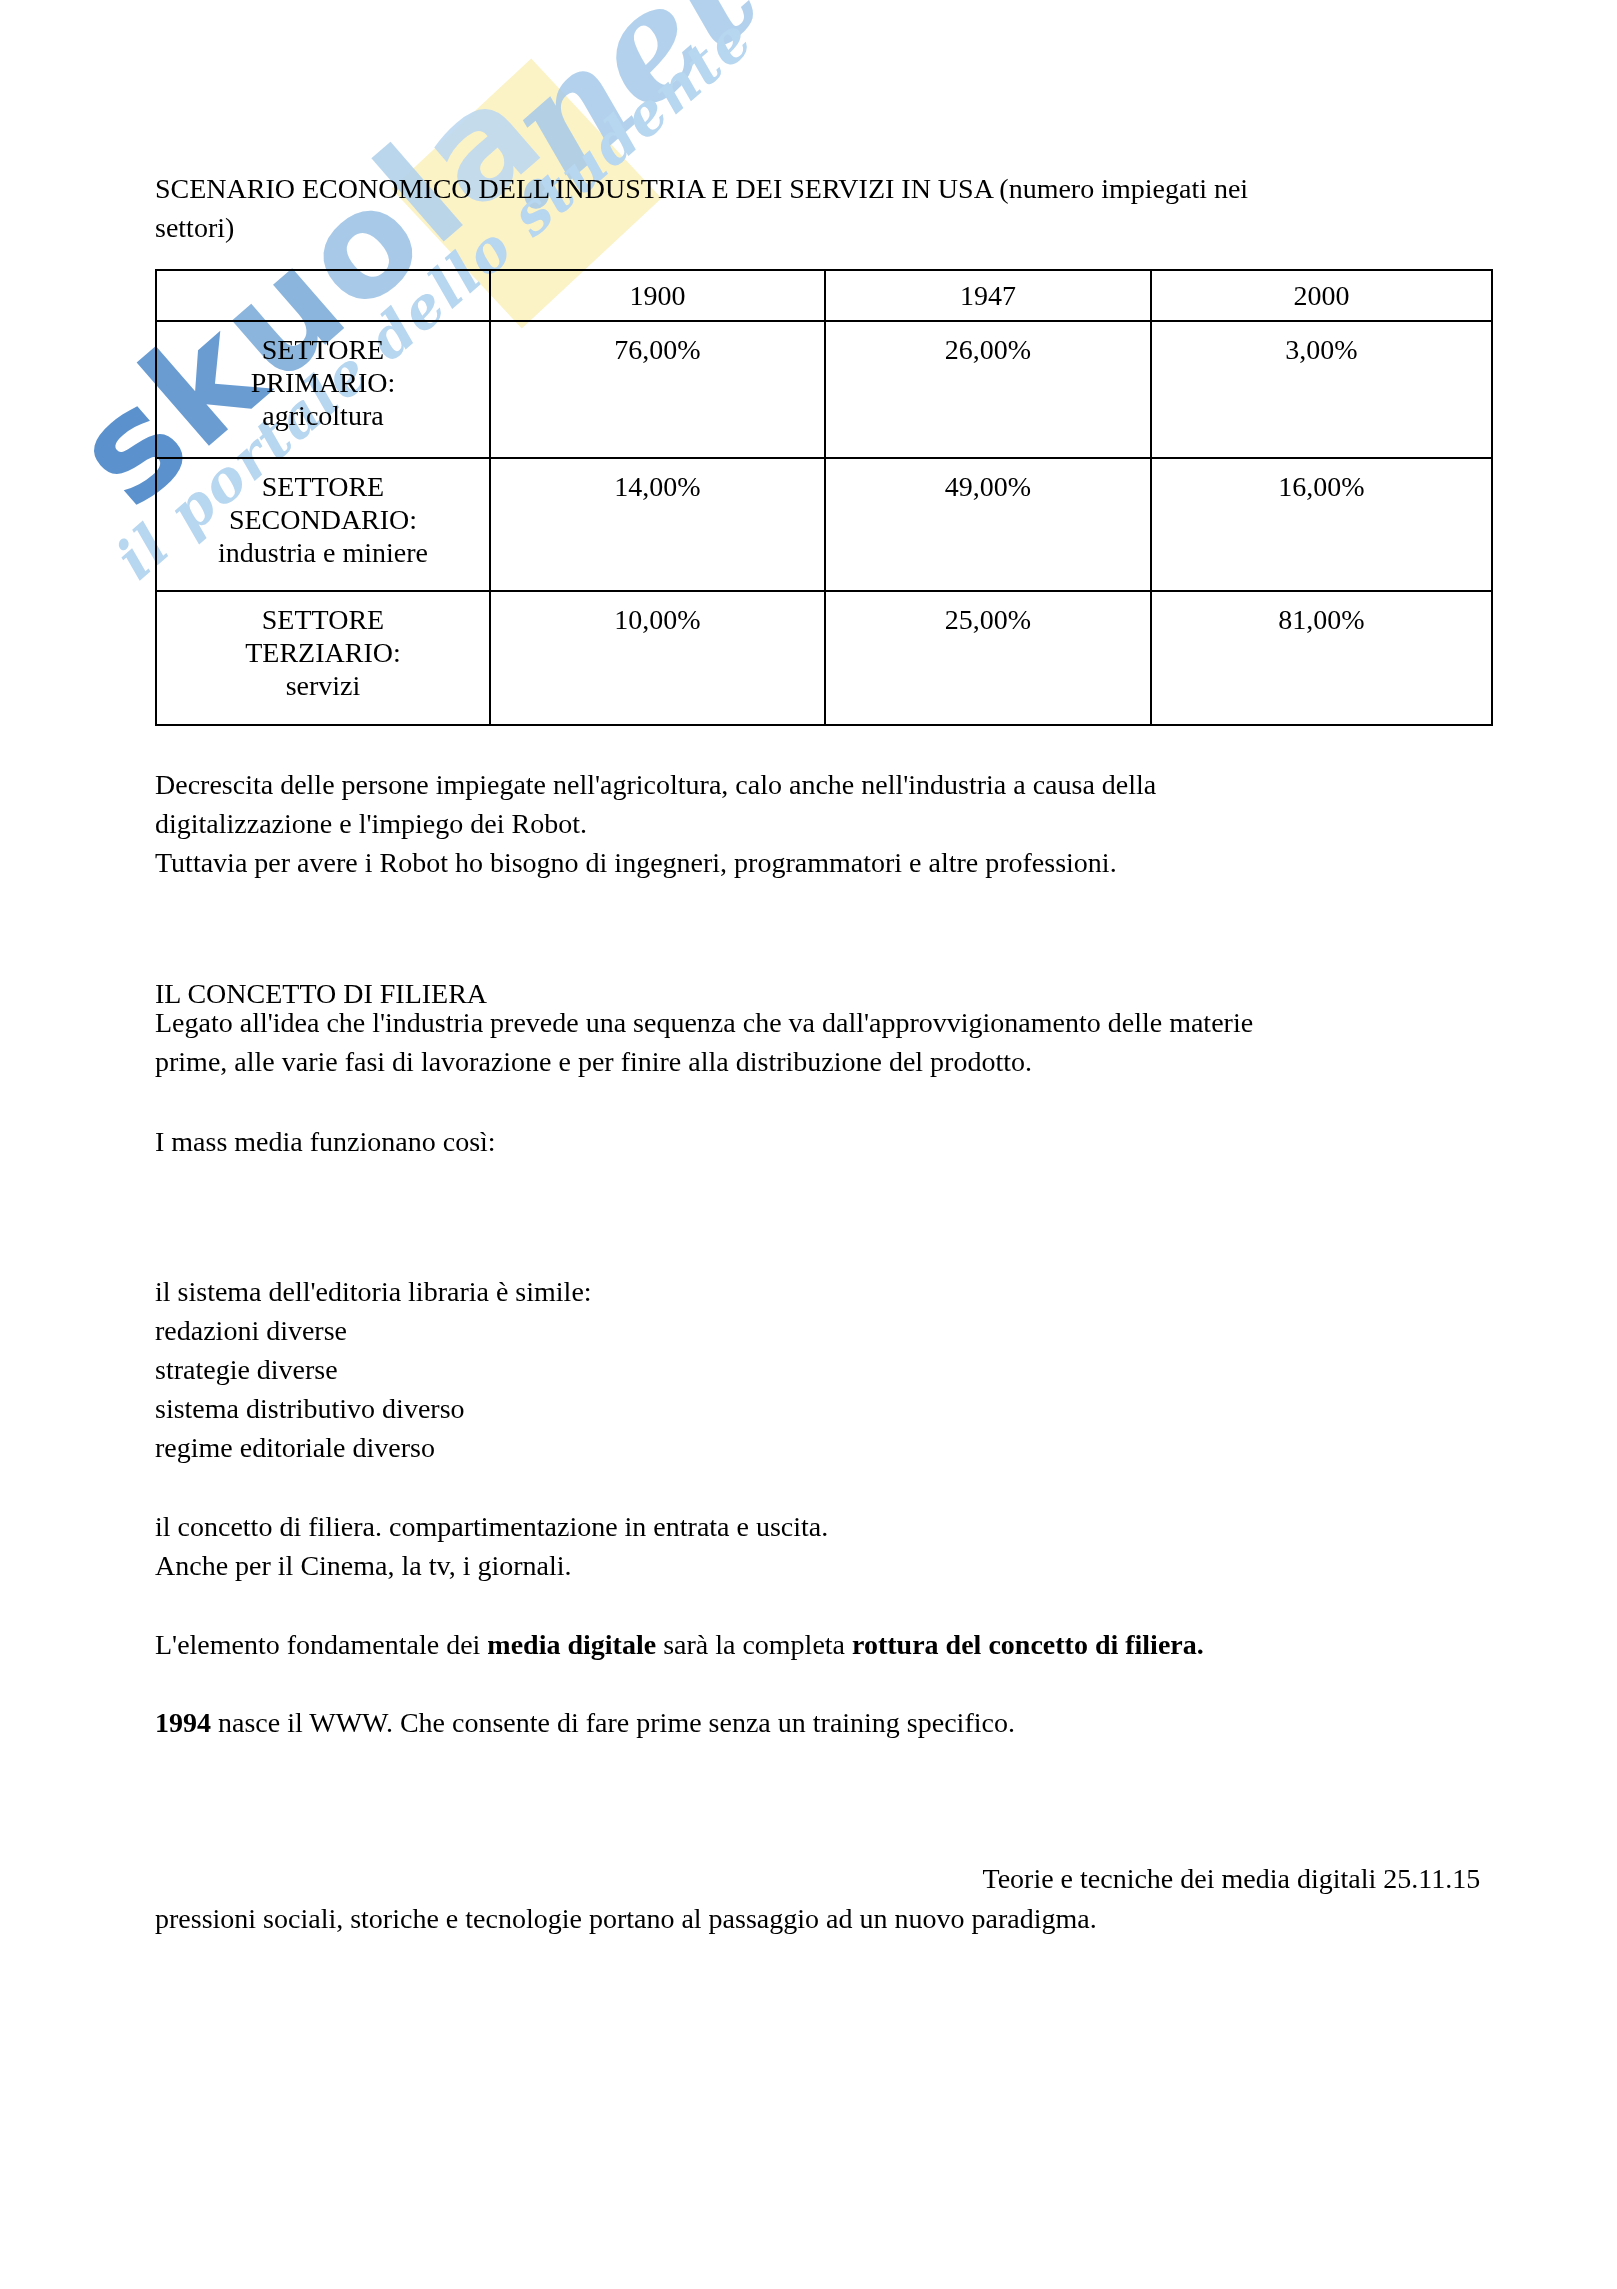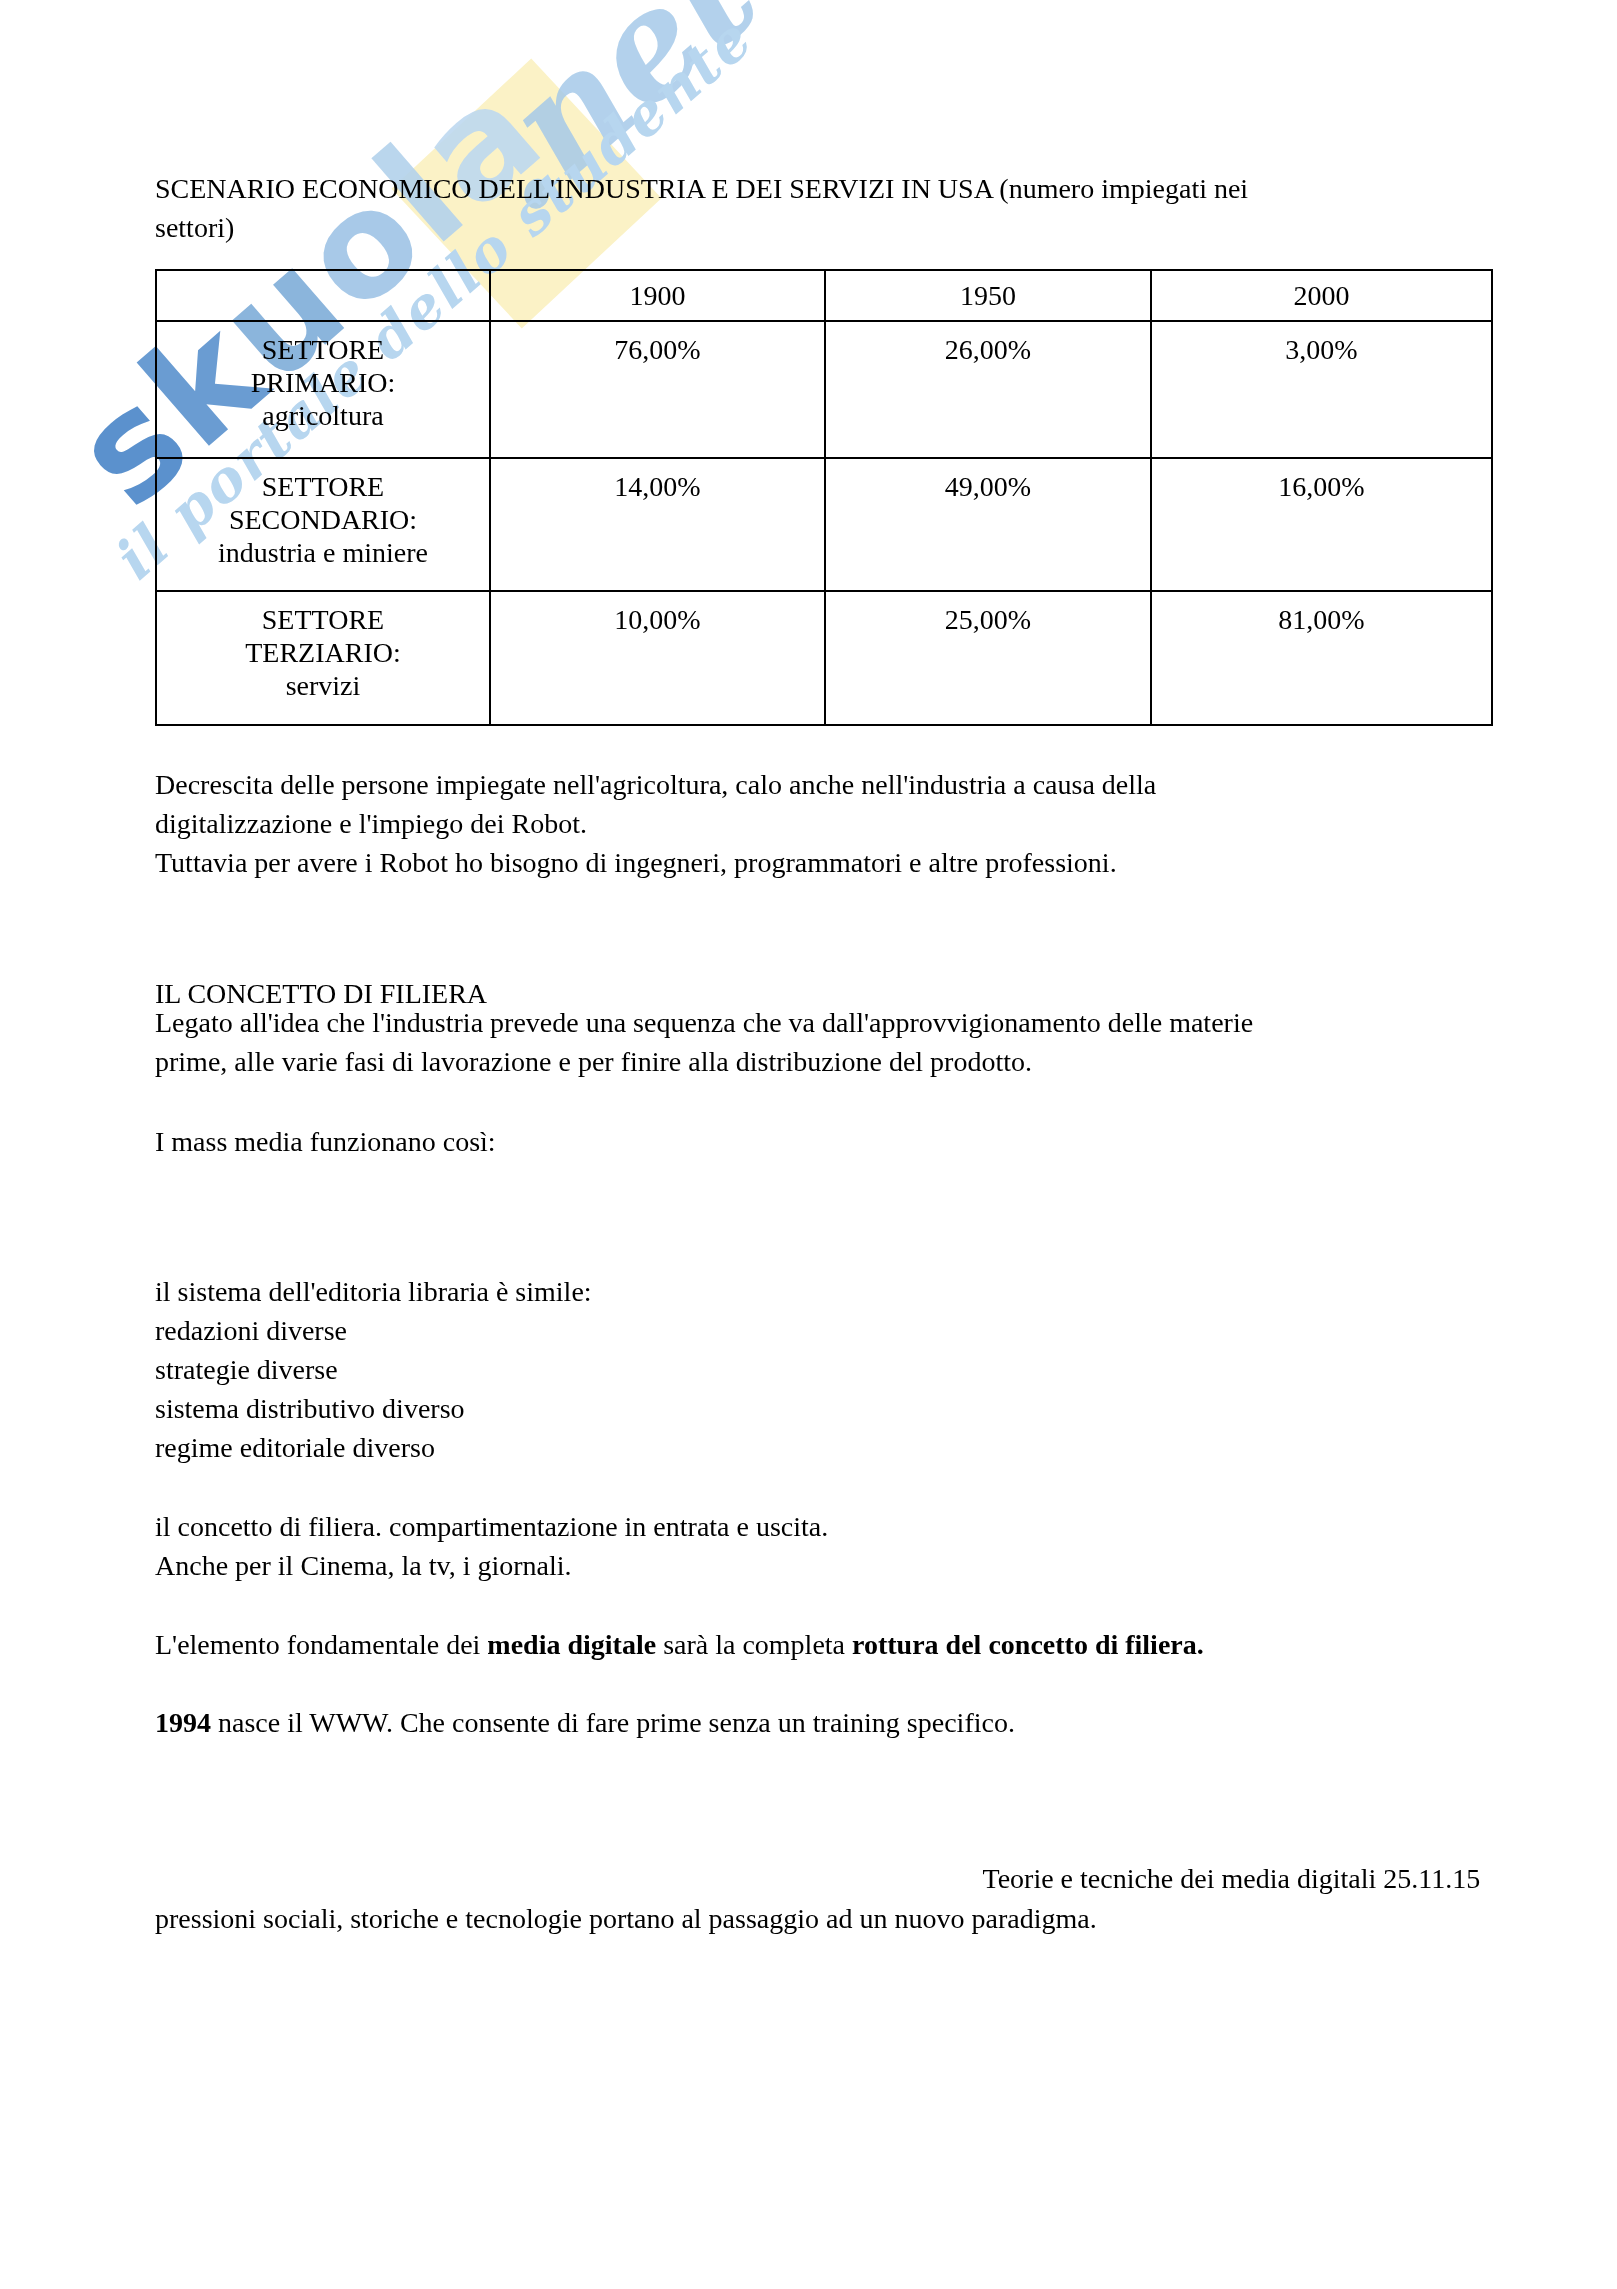--- a/index.html
+++ b/index.html
@@ -78,21 +78,21 @@
     <colgroup>
       <col style="width:334px">
         <col style="width:335px">
         <col style="width:326px">
         <col style="width:341px">
     </colgroup>
     <tbody>
       <tr class="head-row">
         <td></td>
         <td>1900</td>
-        <td>1950</td>
+        <td>1947</td>
         <td>2000</td>
       </tr>
       <tr style="height:137px">
         <td>
             <div class="line">SETTORE</div>
             <div class="line">PRIMARIO:</div>
             <div class="line">agricoltura</div>
           </td>
         <td>76,00%</td>
         <td>26,00%</td>

